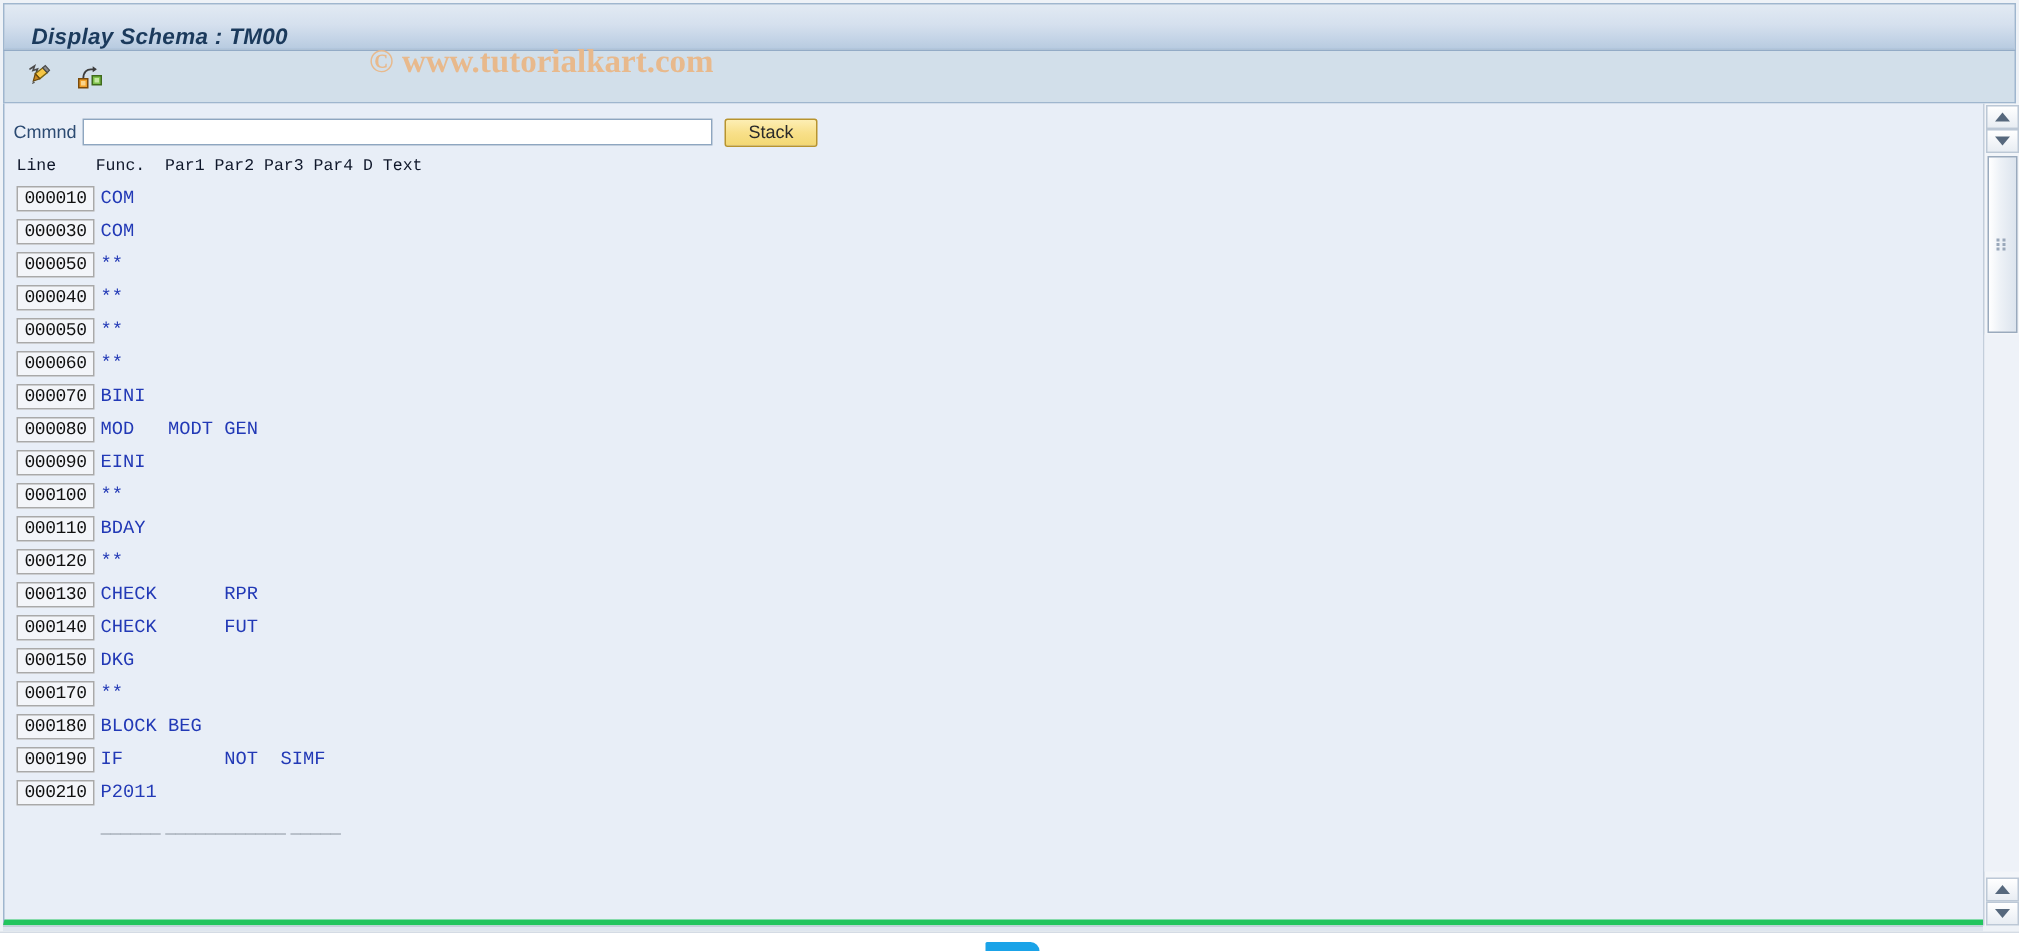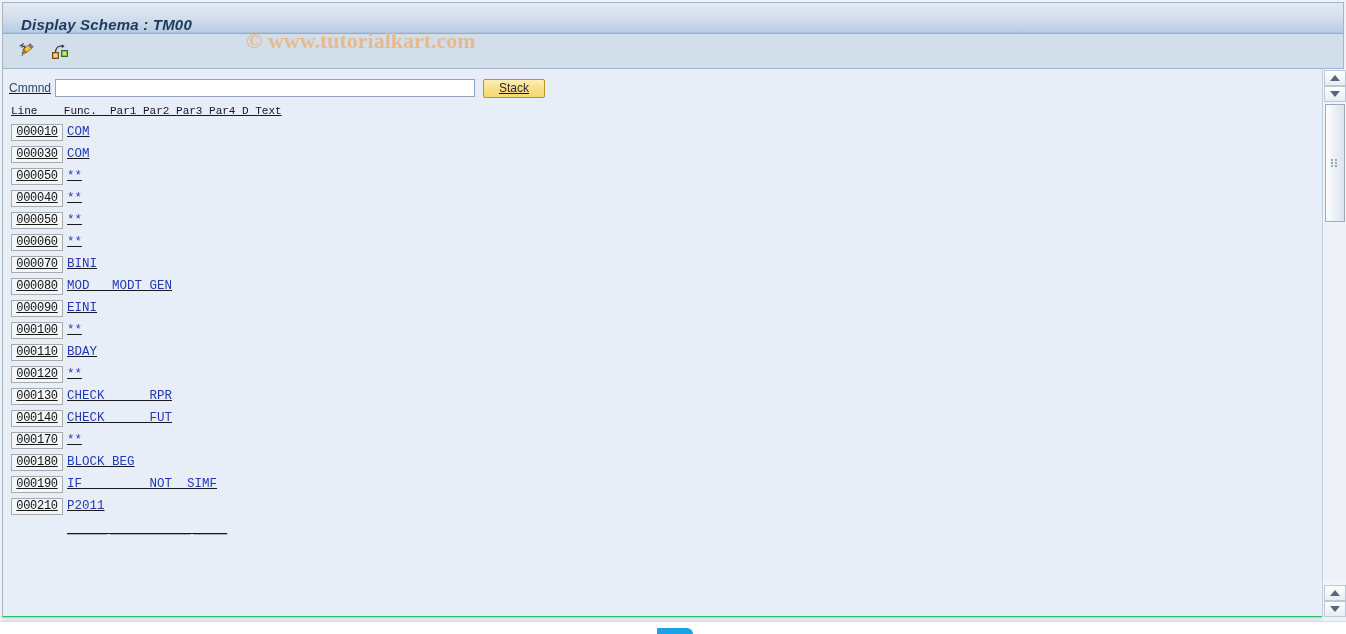--- a/index.html
+++ b/index.html
@@ -89,23 +89,22 @@
   
   .content {
     position: absolute;
     left: 2px;
     top: 69px;
     width: 1320px;
     height: 548px;
     box-sizing: border-box;
     background: #e8eef7;
     border-left: 1px solid #9fb6ce;
-    border-bottom: 1px solid #22c55e;
+    border-bottom: 4px solid #22c55e;
     overflow: hidden;
-    text-decoration: underline;
   }
 
   
   .cmd-row {
     position: relative;
     height: 26px;
     padding-top: 6px;
     display: flex;
     align-items: center;
   }
@@ -357,20 +356,21 @@
         <div class="row"><div class="lineno">000050</div><div class="code">**</div></div>
         <div class="row"><div class="lineno">000060</div><div class="code">**</div></div>
         <div class="row"><div class="lineno">000070</div><div class="code">BINI</div></div>
         <div class="row"><div class="lineno">000080</div><div class="code">MOD   MODT GEN</div></div>
         <div class="row"><div class="lineno">000090</div><div class="code">EINI</div></div>
         <div class="row"><div class="lineno">000100</div><div class="code">**</div></div>
         <div class="row"><div class="lineno">000110</div><div class="code">BDAY</div></div>
         <div class="row"><div class="lineno">000120</div><div class="code">**</div></div>
         <div class="row"><div class="lineno">000130</div><div class="code">CHECK      RPR</div></div>
         <div class="row"><div class="lineno">000140</div><div class="code">CHECK      FUT</div></div>
+        <div class="row"><div class="lineno">000150</div><div class="code">DKG</div></div>
         <div class="row"><div class="lineno">000170</div><div class="code">**</div></div>
         <div class="row"><div class="lineno">000180</div><div class="code">BLOCK BEG</div></div>
         <div class="row"><div class="lineno">000190</div><div class="code">IF         NOT  SIMF</div></div>
         <div class="row"><div class="lineno">000210</div><div class="code">P2011</div></div>
       </div>
 
     <div class="clip-row">
       <span class="code">______ ____________  _____</span>
     </div>
 

